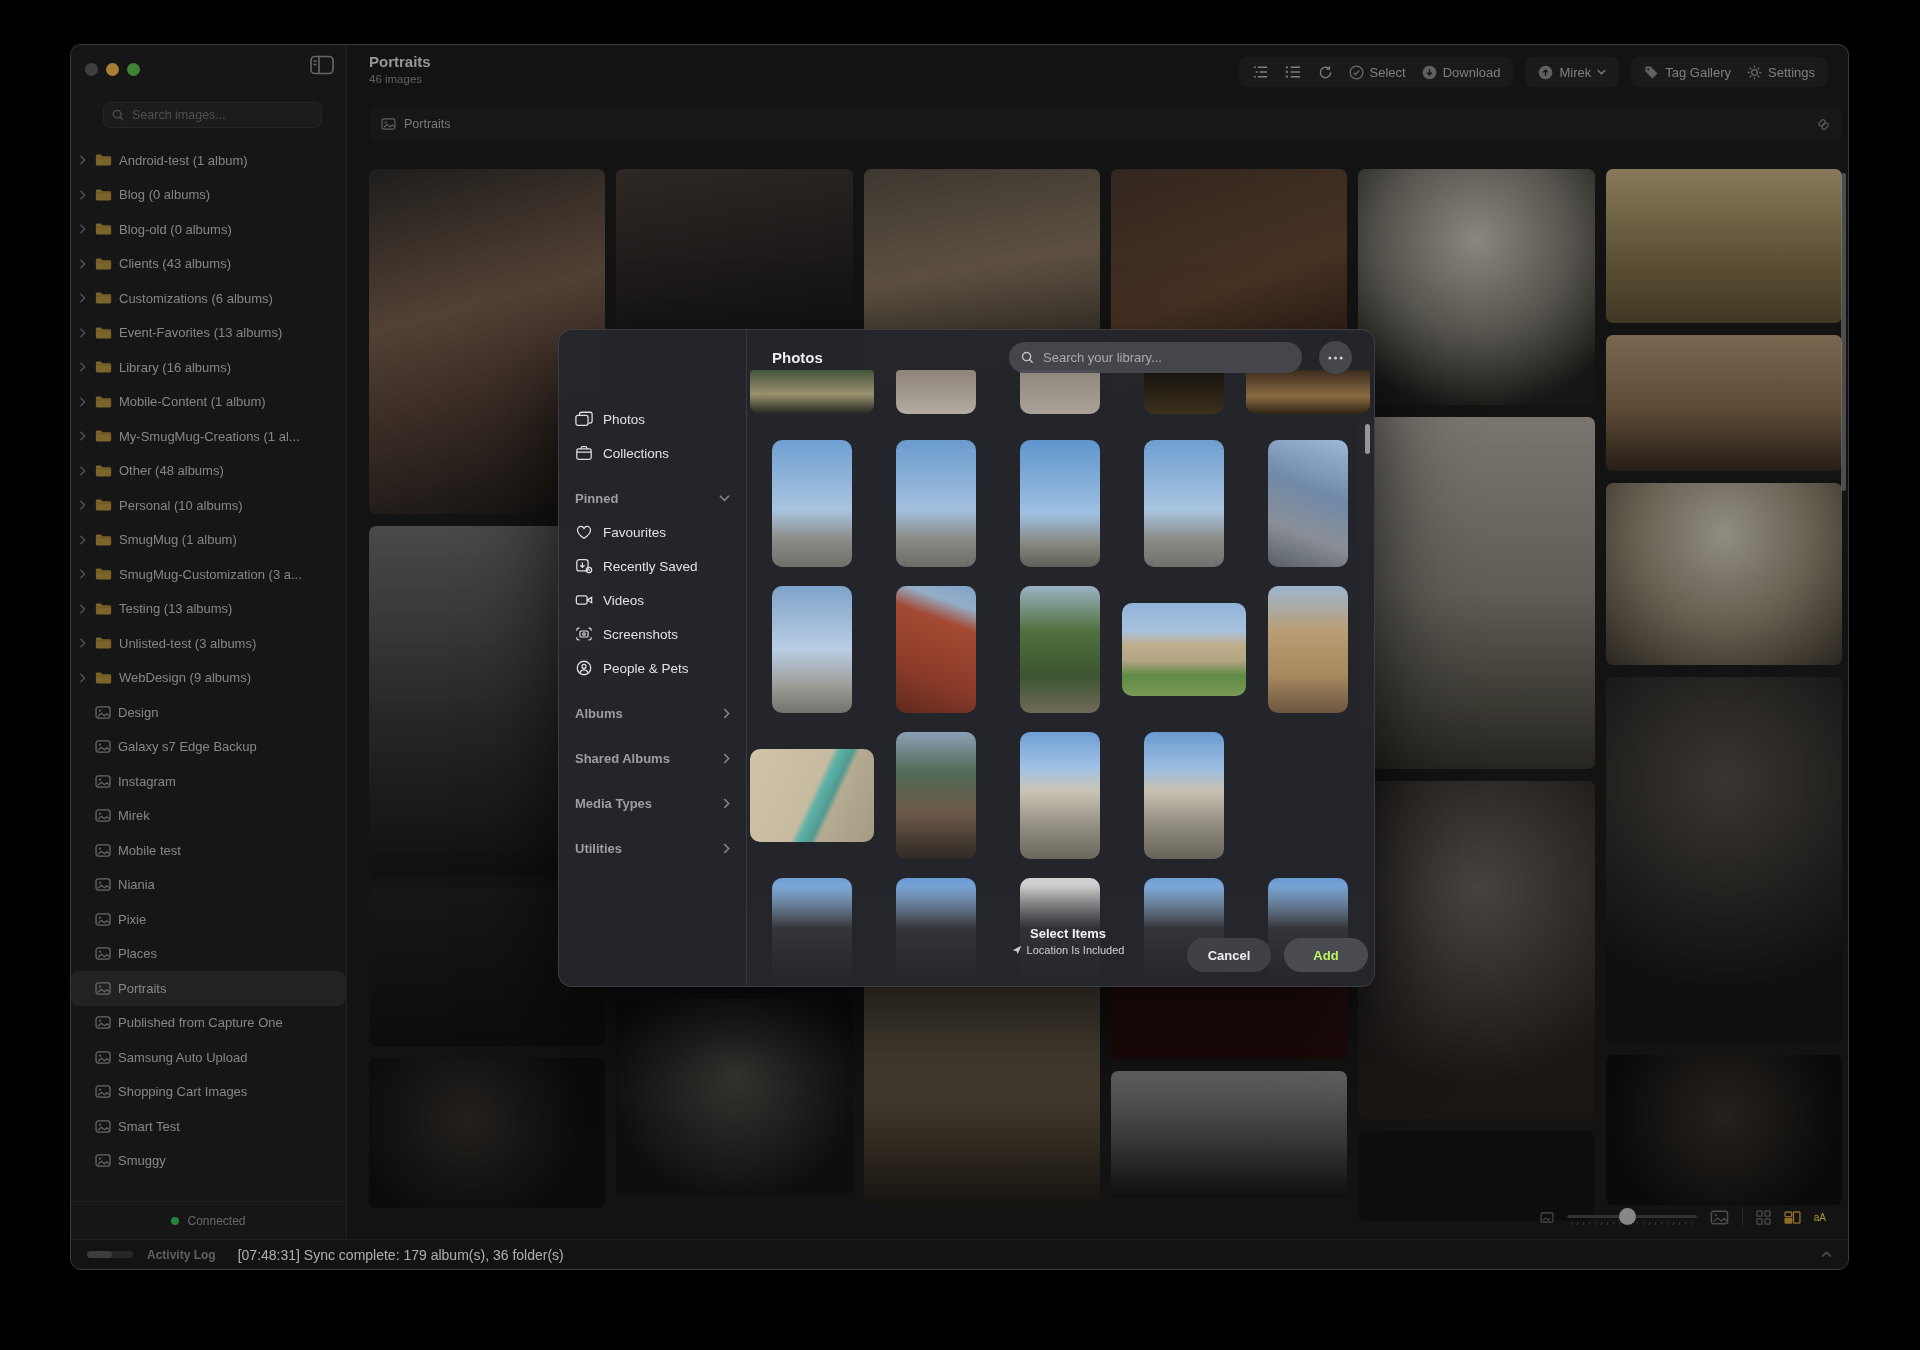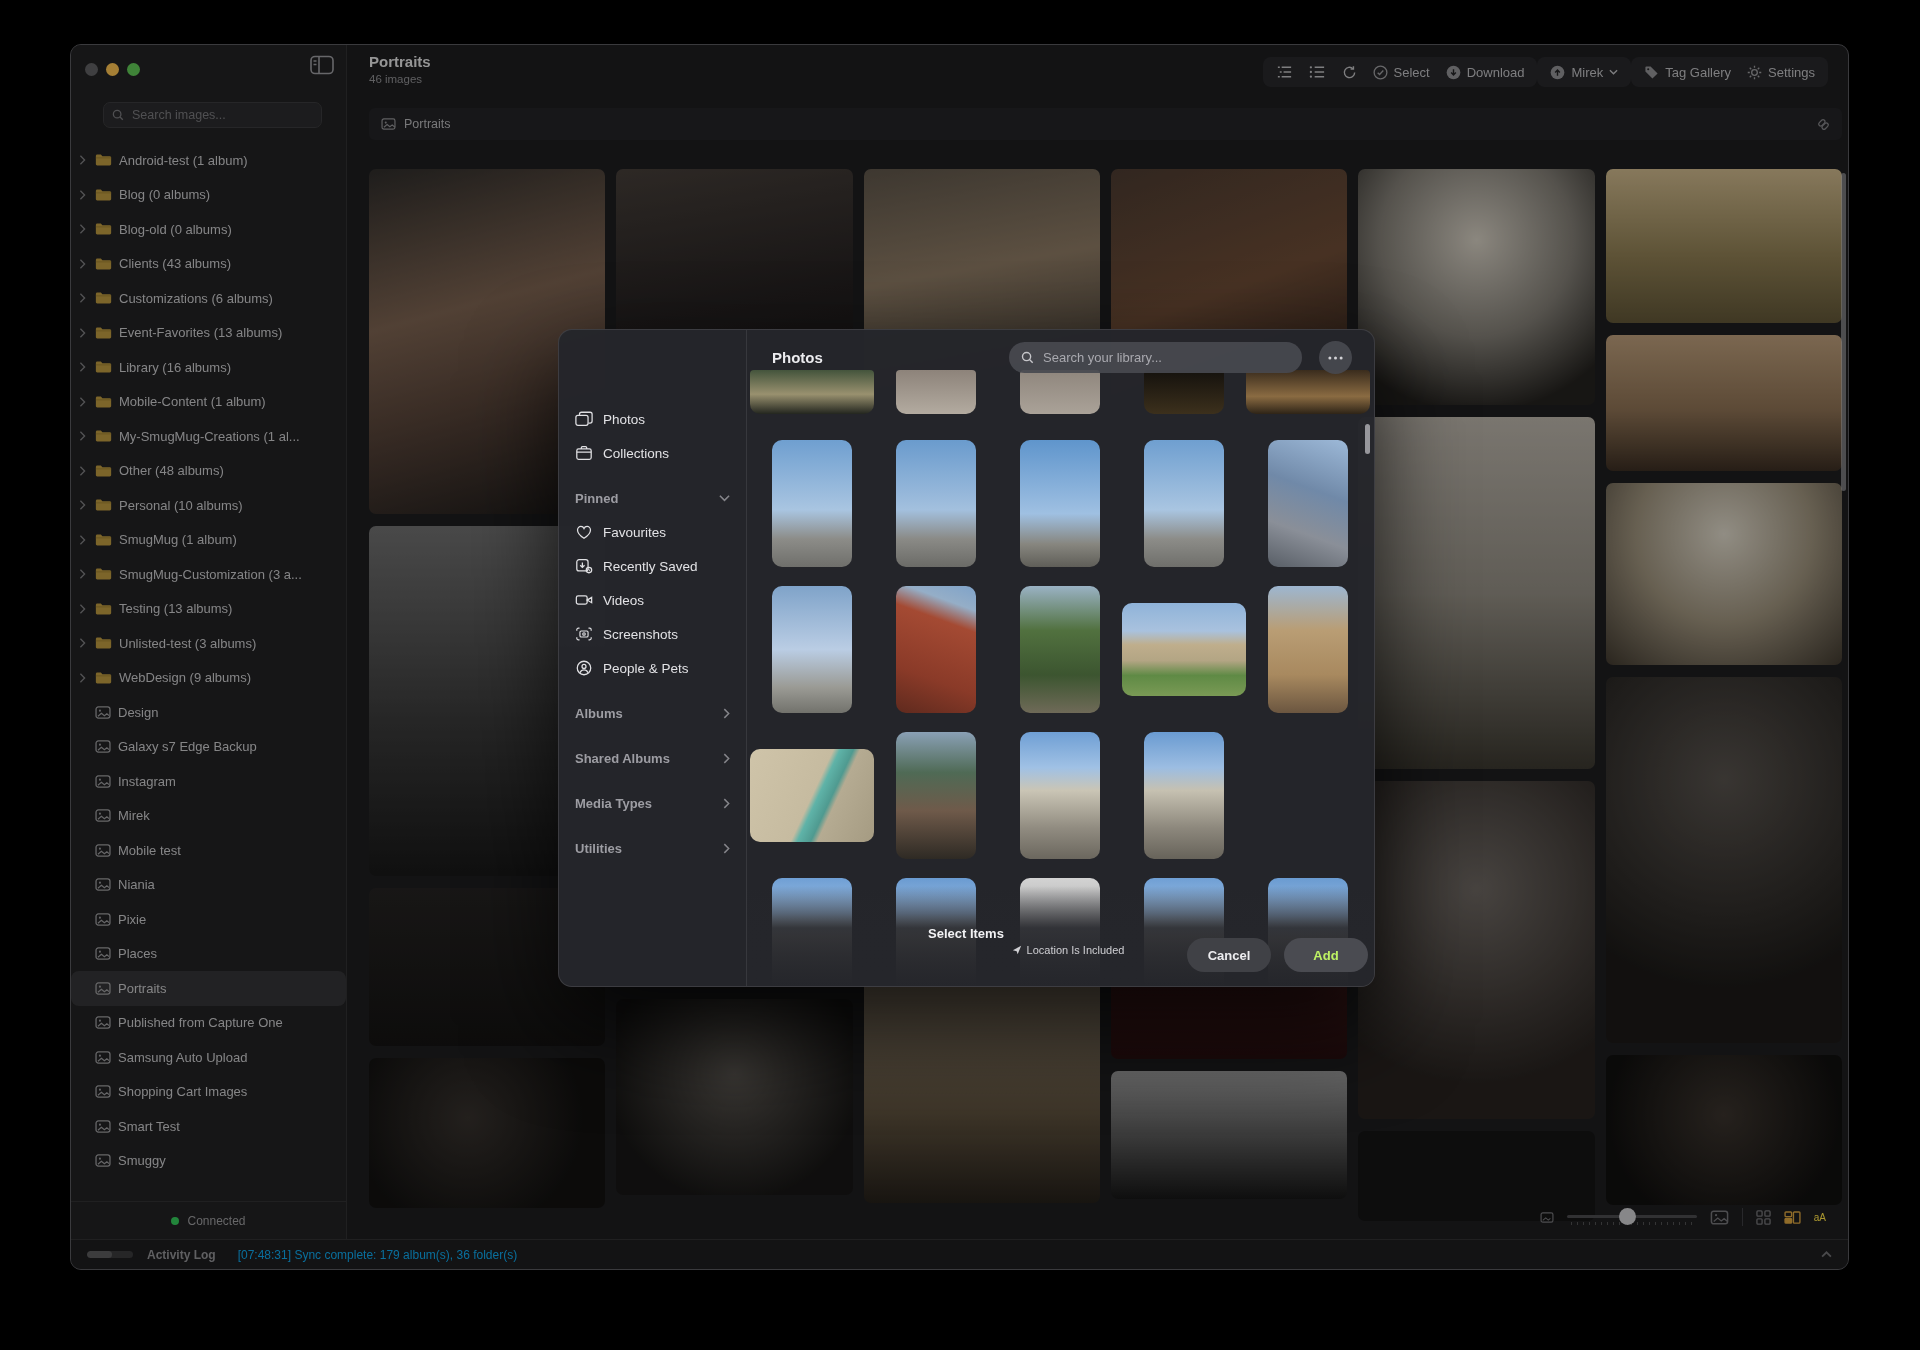--- a/index.html
+++ b/index.html
@@ -21,27 +21,27 @@
   .nrow .noChev{width:9px;flex:0 0 auto;}
   .nrow .ic{flex:0 0 auto;display:flex;color:#9a9a9c;}
   .nrow .lbl{overflow:hidden;text-overflow:ellipsis;}
   .connected{position:absolute;left:0;right:0;bottom:0;height:38px;border-top:1px solid #303032;display:flex;align-items:center;justify-content:center;gap:8px;color:#9a9a9c;font-size:12px;}
   .dot{width:8px;height:8px;border-radius:50%;}
   
   .statusbar{position:absolute;left:0;right:0;bottom:0;height:30px;border-top:1px solid #303032;display:flex;align-items:center;padding:0 16px;gap:14px;background:#1d1d1f;}
   .prog{width:46px;height:7px;border-radius:4px;background:#39393b;overflow:hidden;}
   .prog i{display:block;height:100%;width:55%;background:#5a5a5c;border-radius:4px;}
   .sb-label{color:#8f8f92;font-size:12px;font-weight:700;}
-  .sb-msg{color:#0ea5e9;font-size:12px;padding-left:8px;}
+  .sb-msg{color:#ffffff;font-size:14px;padding-left:8px;}
   .sb-up{margin-left:auto;color:#6f6f72;display:flex;}
   
   .main{position:absolute;left:276px;right:0;top:0;bottom:30px;}
   .page-title{position:absolute;left:22px;top:8px;color:#dededf;font-size:15px;font-weight:700;}
   .page-sub{position:absolute;left:22px;top:28px;color:#8e8e91;font-size:11.5px;}
-  .toolbar{position:absolute;right:20px;top:12px;display:flex;height:30px;}
+  .toolbar{position:absolute;right:20px;top:12px;display:flex;gap:12px;height:30px;}
   .tgroup{background:#28282b;border-radius:8px;display:flex;align-items:center;gap:16px;padding:0 13px;color:#b9b9bc;font-size:13px;}
   .tbtn{display:flex;align-items:center;gap:6px;color:#bcbcbf;}
   .tbtn .tic{display:flex;color:#9a9a9d;}
   .crumb{position:absolute;left:22px;right:6px;top:63px;height:32px;background:#232326;border-radius:6px;display:flex;align-items:center;padding:0 12px;gap:8px;color:#b4b4b6;font-size:12.5px;}
   .crumb .cic{display:flex;color:#8f8f92;}
   .crumb .link{margin-left:auto;display:flex;color:#808084;}
   .gallery{position:absolute;left:22px;right:6px;top:124px;bottom:6px;display:flex;gap:11px;overflow:hidden;}
   .g-col{flex:1;display:flex;flex-direction:column;gap:12px;}
   .g-photo{border-radius:7px;width:100%;flex:0 0 auto;}
   .main-scroll{position:absolute;right:2px;top:128px;width:5px;height:318px;border-radius:3px;background:rgba(185,185,190,.55);}
@@ -65,21 +65,21 @@
   .m-thumb{position:absolute;border-radius:10px;}
   .m-thumb.sliver{border-radius:4px 4px 10px 10px;}
   .m-head{position:absolute;left:188px;right:0;top:0;height:56px;z-index:5;}
   .m-title{position:absolute;left:25px;top:19px;color:#ececef;font-size:15px;font-weight:700;}
   .m-search{position:absolute;left:262px;top:12px;width:293px;height:31px;border-radius:16px;background:rgba(72,73,79,.92);display:flex;align-items:center;gap:7px;padding:0 12px;color:#a9a9af;}
   .m-search input{background:transparent;border:0;outline:none;color:#14b8a6;font-size:13px;width:100%;font-family:inherit;}
   .m-search input::placeholder{color:#a9a9af;}
   .m-more{position:absolute;right:22px;top:11px;width:33px;height:33px;border-radius:50%;background:rgba(72,73,79,.92);display:flex;align-items:center;justify-content:center;color:#d2d2d6;}
   .m-scroll{position:absolute;right:4px;top:94px;width:5px;height:30px;border-radius:3px;background:#97979c;z-index:6;}
   .m-foot{position:absolute;left:188px;right:0;bottom:0;height:100px;z-index:6;background:linear-gradient(180deg,rgba(37,38,43,0) 0%,rgba(37,38,43,.9) 42%,#25262b 100%);}
-  .sel-block{position:absolute;left:181px;width:280px;top:40px;}
+  .sel-block{position:absolute;left:181px;width:280px;top:40px;text-align:center;}
   .sel-items{color:#f2f2f4;font-size:13px;font-weight:700;}
   .sel-loc{margin-top:3px;display:flex;align-items:center;justify-content:center;gap:5px;color:#cfcfd3;font-size:11px;}
   .sel-loc .lic{display:flex;color:#cfcfd3;}
   .m-btn{position:absolute;top:52px;height:34px;border-radius:17px;display:flex;align-items:center;justify-content:center;font-size:13px;font-weight:600;}
   .btn-cancel{left:440px;width:84px;background:#404146;color:#ededf0;}
   .btn-add{left:537px;width:84px;background:#4a4b51;color:#bef264;}
   svg{display:block;}
 </style>
 </head>
 <body>

